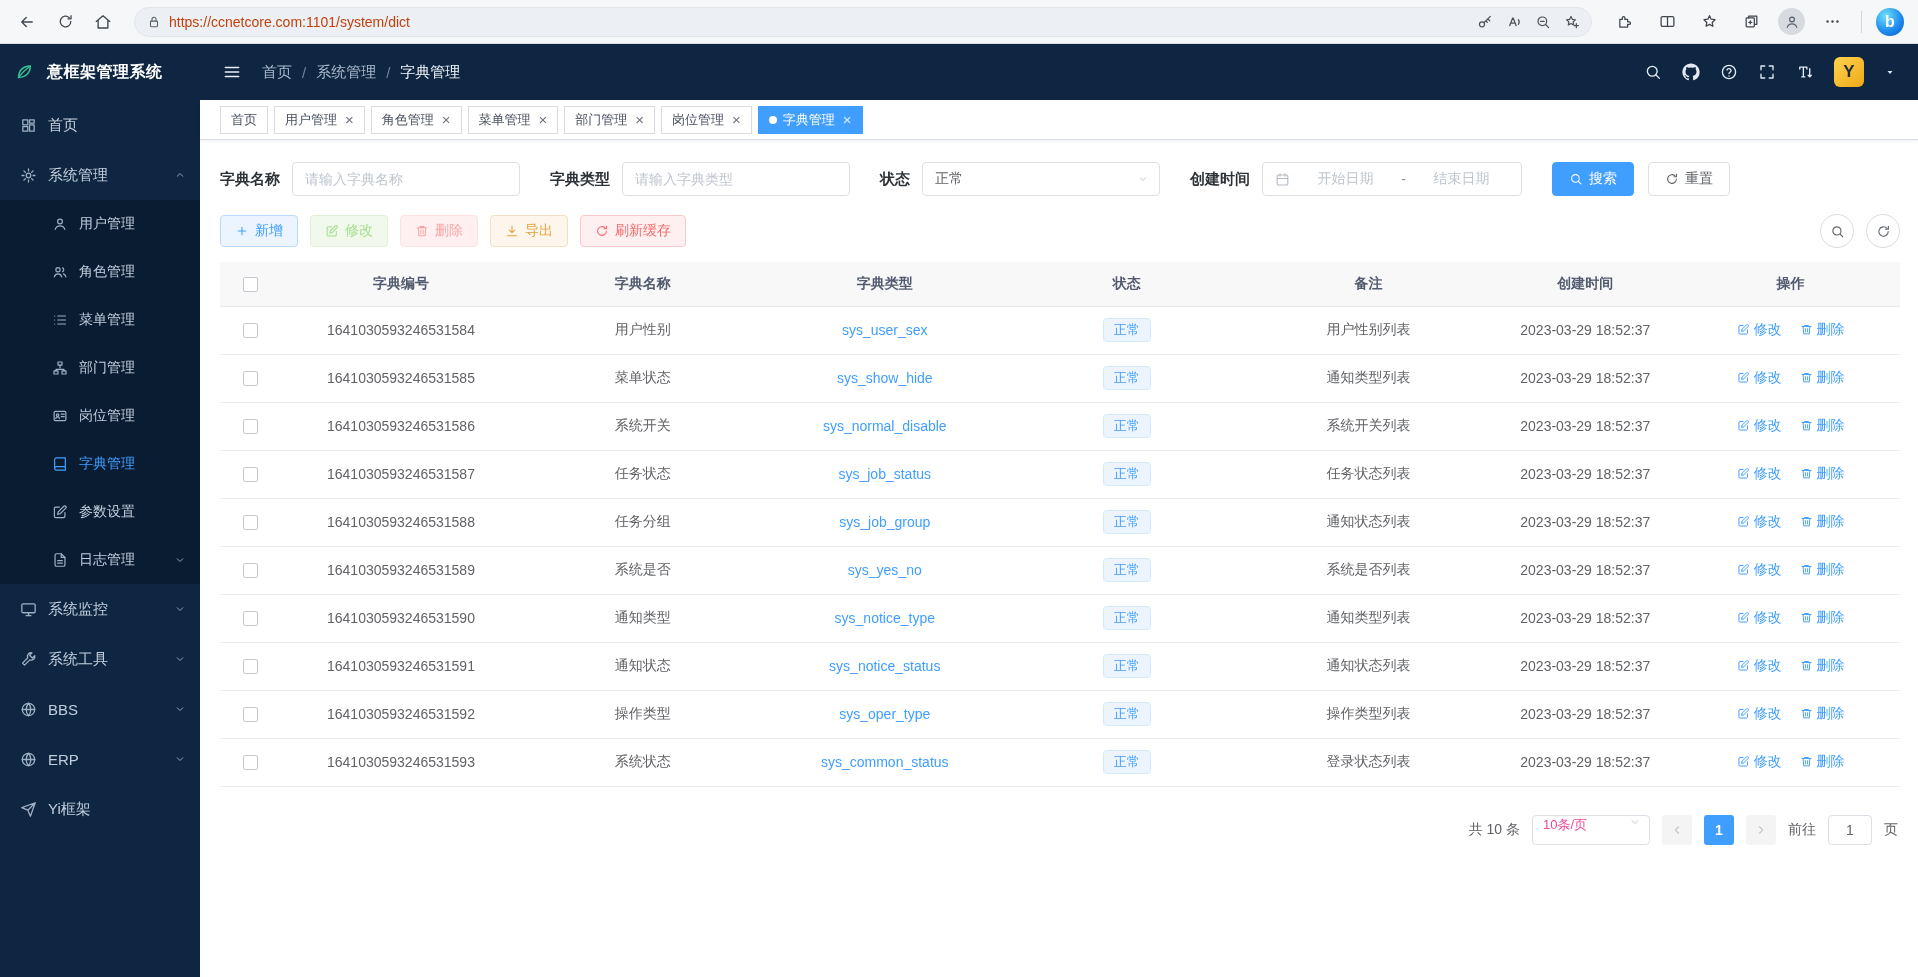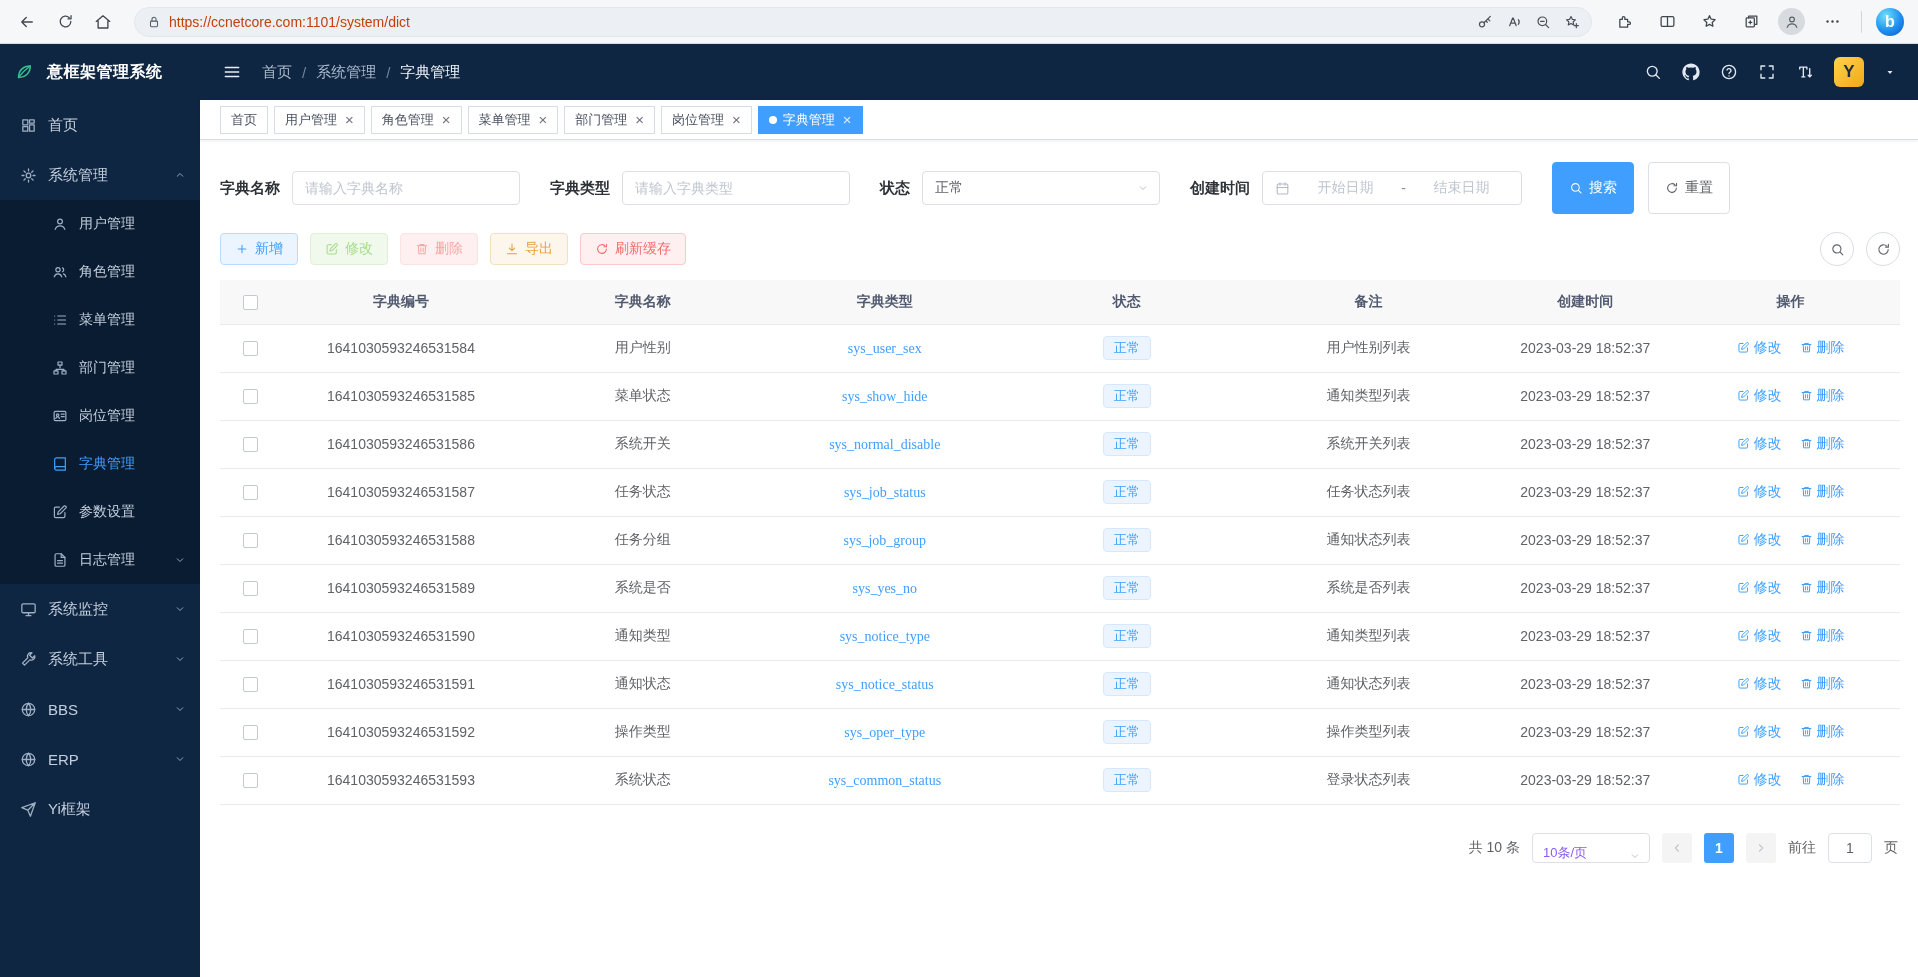--- a/index.html
+++ b/index.html
@@ -1,18 +1,18 @@
 <!DOCTYPE html>
 <html><head>
 <meta charset="utf-8">
 <style>
   * { box-sizing: border-box; margin: 0; padding: 0; }
   html,body { width:1918px; height:977px; overflow:hidden; }
   body { font-family:"Liberation Sans","DejaVu Sans",sans-serif; background:#fff; color:#303133; }
-  a { text-decoration:none;font-family:Liberation Serif, serif; }
+  a { text-decoration:none; }
   button, input { font-family:inherit; outline:none; }
 
   .screen { width:100%; height:100%; display:flex; flex-direction:column; }
 
   
   .browser-bar { flex:0 0 44px; background:#f6f7f9; border-bottom:1px solid #d9dce1; display:flex; align-items:center; padding:0 10px; gap:4px; }
   .b-btn { width:34px; height:34px; border-radius:6px; display:flex; align-items:center; justify-content:center; color:#41474f; cursor:pointer; flex:0 0 auto; }
   .addr-bar { flex:1; height:30px; margin:0 10px; background:#eceff3; border:1px solid #e3e6ea; border-radius:15px; display:flex; align-items:center; padding:0 6px 0 12px; gap:8px; min-width:0; cursor:text; }
   .addr-lock { color:#55606b; flex:0 0 auto; }
   .url { flex:1; font-size:14px; color:#c2410c; white-space:nowrap; overflow:hidden; }
@@ -66,21 +66,21 @@
   .f-label { font-size:15px; font-weight:700; color:#2e3338; margin-right:12px; white-space:nowrap; }
   .f-input { width:228px; height:34px; border:1px solid #dcdfe6; border-radius:4px; padding:0 12px; font-size:14px; color:#606266; margin-right:30px; background:#fff; }
   .f-input::placeholder { color:#bfc6cf; }
   .f-select { width:238px; height:34px; border:1px solid #dcdfe6; border-radius:4px; display:flex; align-items:center; padding:0 10px 0 12px; margin-right:30px; color:#606266; font-size:14px; background:#fff; cursor:pointer; }
   .f-select-value { flex:1; }
   .sel-arrow { color:#b3bac4; }
   .f-daterange { width:260px; height:34px; border:1px solid #dcdfe6; border-radius:4px; display:flex; align-items:center; gap:8px; padding:0 12px; margin-right:30px; font-size:14px; color:#bfc6cf; background:#fff; cursor:pointer; }
   .dr-ph { flex:1; text-align:center; }
   .dr-sep { color:#8b929b; }
   .cal { color:#b3bac4; }
-  .btn { display:inline-flex; align-items:center; gap:6px; height:52px; padding:0 16px; border-radius:4px; font-size:14px; cursor:pointer; border:1px solid transparent; }
+  .btn { display:inline-flex; align-items:center; gap:6px; height:34px; padding:0 16px; border-radius:4px; font-size:14px; cursor:pointer; border:1px solid transparent; }
   .btn-primary { background:#409eff; border-color:#409eff; color:#fff; margin-right:14px; }
   .btn-default { background:#fff; border-color:#dcdfe6; color:#606266; }
 
   .toolbar { display:flex; align-items:center; gap:12px; margin-bottom:14px; }
   .btn-sm { height:32px; padding:0 14px; font-size:14px; border-radius:4px; display:inline-flex; align-items:center; gap:6px; border:1px solid; cursor:pointer; }
   .btn-add    { color:#409eff; background:#ecf5ff; border-color:#b8dcff; }
   .btn-edit   { color:#a5dd8c; background:#f0f9eb; border-color:#e0f0d6; cursor:not-allowed; }
   .btn-del    { color:#f7a6a6; background:#fef0f0; border-color:#fde2e2; cursor:not-allowed; }
   .btn-export { color:#e6a23c; background:#fdf6ec; border-color:#f3e0c0; }
   .btn-cache  { color:#f56c6c; background:#fef0f0; border-color:#fbc9c9; }
@@ -89,21 +89,21 @@
 
   .dict-table { width:100%; border-collapse:collapse; table-layout:fixed; }
   .dict-table th { background:#f8f8f9; height:44px; font-size:14px; font-weight:700; color:#515a6e; border-bottom:1px solid #e8eaec; text-align:center; padding:0 6px; }
   .dict-table td { height:48px; font-size:14px; color:#606266; border-bottom:1px solid #e8eaec; text-align:center; padding:0 6px; white-space:nowrap; overflow:hidden; text-overflow:ellipsis; }
   .checkbox { display:inline-block; width:15px; height:15px; border:1px solid #c4c9d1; border-radius:2px; background:#fff; vertical-align:middle; cursor:pointer; }
   .link { color:#409eff; cursor:pointer; }
   .tag-status { display:inline-block; padding:3px 10px; font-size:13px; color:#409eff; background:#ecf5ff; border:1px solid #d5e8fc; border-radius:4px; line-height:1.2; }
   .op-link { color:#409eff; display:inline-flex; align-items:center; gap:4px; margin:0 9px; cursor:pointer; font-size:14px; }
 
   .pagination { display:flex; align-items:center; justify-content:flex-end; gap:12px; margin:28px 2px 0 0; font-size:14px; color:#606266; }
-  .pg-size { width:118px; height:30px; border:1px solid #dcdfe6; border-radius:4px; display:flex; align-items:flex-end; padding:0 8px 0 10px; font-size:13px; color:#8b5cf6; cursor:pointer; background:#fff; }
+  .pg-size { width:118px; height:30px; border:1px solid #dcdfe6; border-radius:4px; display:flex; align-items:flex-start; padding:0 8px 0 10px; font-size:13px; color:#ec4899; cursor:pointer; background:#fff; }
   .pg-size .pg-size-value { flex:1; }
   .pg-btn { min-width:30px; height:30px; border:none; border-radius:3px; background:#f4f4f5; color:#606266; display:flex; align-items:center; justify-content:center; font-size:14px; cursor:pointer; }
   .pg-btn .i { color:#b6bac1; }
   .pg-btn.page.active { background:#409eff; color:#fff; font-weight:700; }
   .pg-input { width:44px; height:30px; border:1px solid #dcdfe6; border-radius:4px; text-align:center; font-size:14px; color:#606266; }
 
   
   .i { display:inline-flex; flex:0 0 auto; }
   .i svg { width:100%; height:100%; fill:none; stroke:currentColor; stroke-width:1.8; stroke-linecap:round; stroke-linejoin:round; }
   .i12{width:12px;height:12px} .i13{width:13px;height:13px} .i14{width:14px;height:14px}

